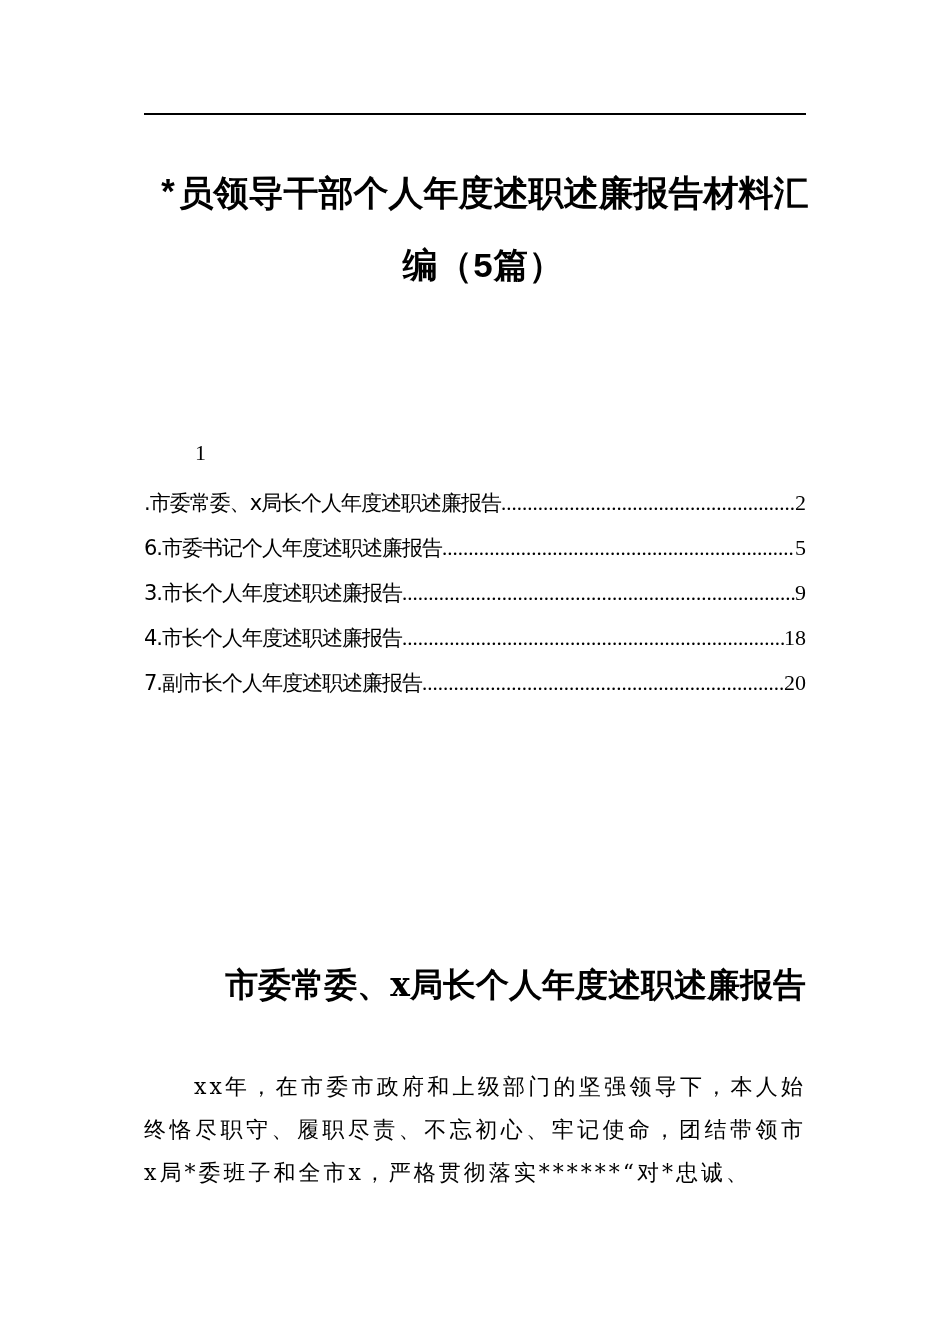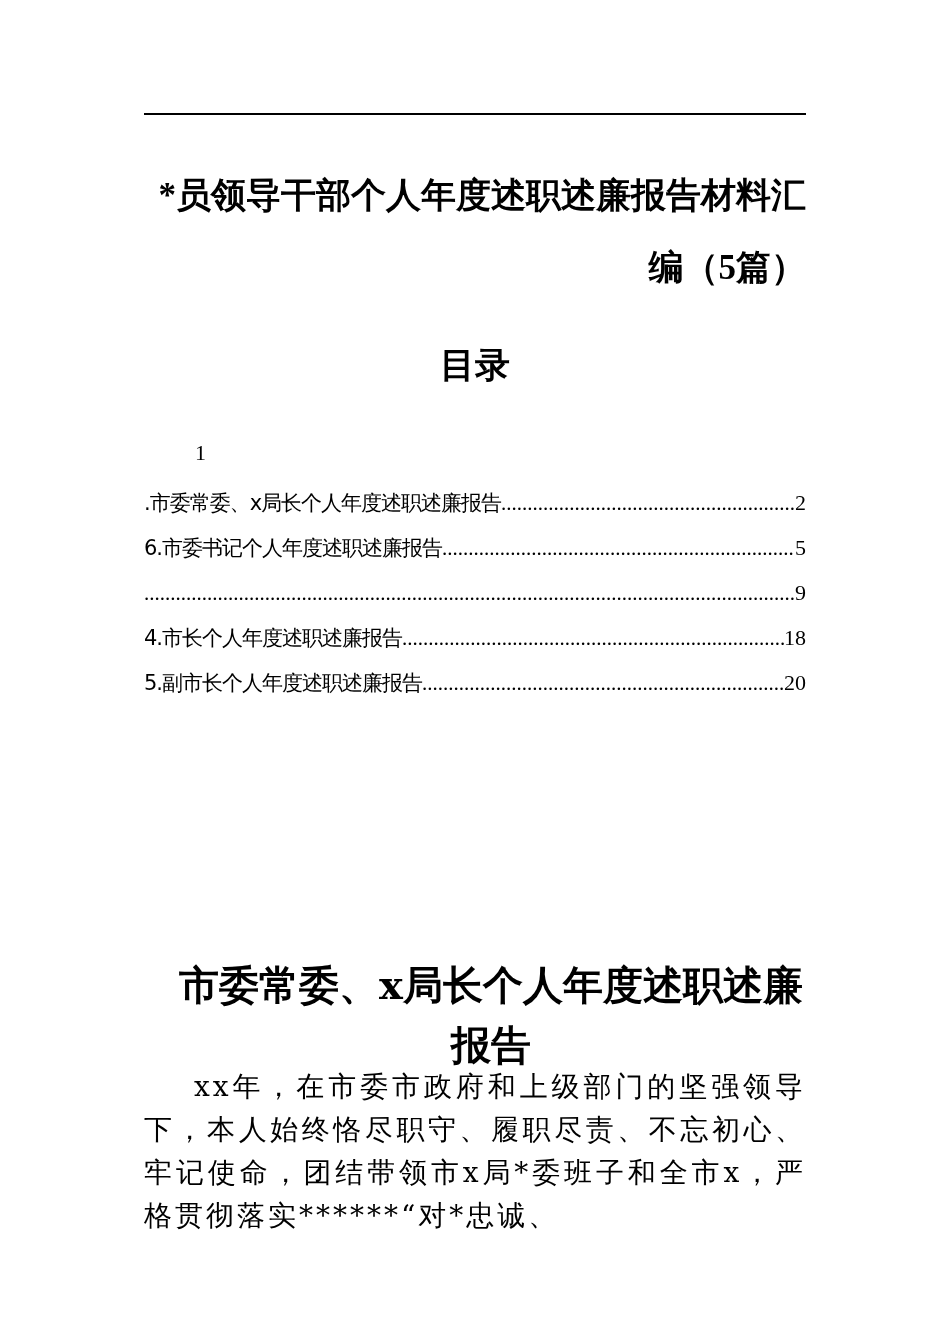--- a/index.html
+++ b/index.html
@@ -1,84 +1,84 @@
 <!DOCTYPE html>
 <html><head>
 <meta charset="utf-8">
 <style>
   html, body { margin: 0; padding: 0; background: #ffffff; }
   body { width: 950px; height: 1344px; position: relative; overflow: hidden; color: #000; }
   .page { position: absolute; left: 0; top: 0; width: 950px; height: 1344px; }
   .rule { position: absolute; left: 144px; top: 113px; width: 662px; height: 2px; background: #000; }
   .doc-title {
-    position: absolute; left: 144px; width: 662px; top: 160px;
-    text-align: right; font-family: Liberation Serif, serif;
+    position: absolute; left: 152px; width: 662px; top: 160px;
+    text-align: center; font-family: Liberation Mono, monospace;
     font-weight: bold; font-size: 35px; line-height: 72px; letter-spacing: 0px;
   }
   .toc-heading {
     position: absolute; left: 144px; width: 662px; top: 335px; text-align: center;
     font-family: "DejaVu Serif", "Liberation Serif", serif; font-weight: bold; font-size: 35px; line-height: 60px;
   }
   .toc-num-orphan {
     position: absolute; left: 195px; top: 440px; font-family: "Liberation Serif", serif; font-size: 22px;
   }
   .toc { position: absolute; left: 144px; width: 662px; top: 480px; }
   .toc-row {
     display: flex; align-items: baseline; height: 45px; line-height: 45px;
     font-family: "DejaVu Sans", "Liberation Sans", sans-serif; font-size: 21px; white-space: nowrap; overflow: hidden; justify-content: flex-end;
   }
   .toc-row .label { flex: 0 0 auto; letter-spacing: -1px; }
   .toc-row .dots { flex: 1 1 auto; overflow: hidden; font-family: "Liberation Serif", serif; letter-spacing: 0px; }
   .toc-row .dots::before { content: "......................................................................................................................................................................"; }
   .toc-row .page-num { flex: 0 0 auto; font-family: "Liberation Serif", serif; font-size: 22px; }
   .section-title {
-    position: absolute; left: 160px; width: 662px; top: 955px; text-align: center;
-    font-family: "DejaVu Serif", "Liberation Serif", serif; font-weight: bold; font-size: 40px; line-height: 60px;
+    position: absolute; left: 144px; width: 662px; top: 955px; text-align: right;
+    font-family: "DejaVu Serif", "Liberation Serif", serif; font-weight: bold; font-size: 33px; line-height: 60px;
   }
   .body-text {
     position: absolute; left: 144px; width: 662px; top: 1065px;
-    font-family: "DejaVu Serif", "Liberation Serif", serif; font-size: 28px; line-height: 43px;
+    font-family: "DejaVu Serif", "Liberation Serif", serif; font-size: 22px; line-height: 43px;
     letter-spacing: 3px; text-align: justify;
   }
   .body-text .indent { display: inline-block; width: 50px; }
 </style>
 </head>
 <body>
 
 <div class="page">
   <div class="rule"></div>
 
   <div class="doc-title">*员领导干部个人年度述职述廉报告材料汇编（5篇）</div>
 
-  <div class="toc-heading">目录</div>
 
   <div class="toc-num-orphan">1</div>
 
   <div class="toc">
     <div class="toc-row">
       <span class="label">.市委常委、x局长个人年度述职述廉报告</span>
       <span class="dots"></span>
       <span class="page-num">2</span>
     </div>
     <div class="toc-row">
       <span class="label">6.市委书记个人年度述职述廉报告</span>
       <span class="dots"></span>
       <span class="page-num">5</span>
     </div>
     <div class="toc-row">
+      <span class="label">3.市长个人年度述职述廉报告</span>
       <span class="dots"></span>
       <span class="page-num">9</span>
     </div>
     <div class="toc-row">
       <span class="label">4.市长个人年度述职述廉报告</span>
       <span class="dots"></span>
       <span class="page-num">18</span>
     </div>
     <div class="toc-row">
-      <span class="label">5.副市长个人年度述职述廉报告</span>
+      <span class="label">7.副市长个人年度述职述廉报告</span>
       <span class="dots"></span>
       <span class="page-num">20</span>
     </div>
   </div>
 
   <div class="section-title">市委常委、x局长个人年度述职述廉报告</div>
 
   <div class="body-text"><span class="indent"></span><span>xx年，在市委市政府和上级部门的坚强领导下，本人始终恪尽职守、履职尽责、不忘初心、牢记使命，团结带领市x局*委班子和全市x，严格贯彻落实******“对*忠诚、</span></div>
 </div>
 

